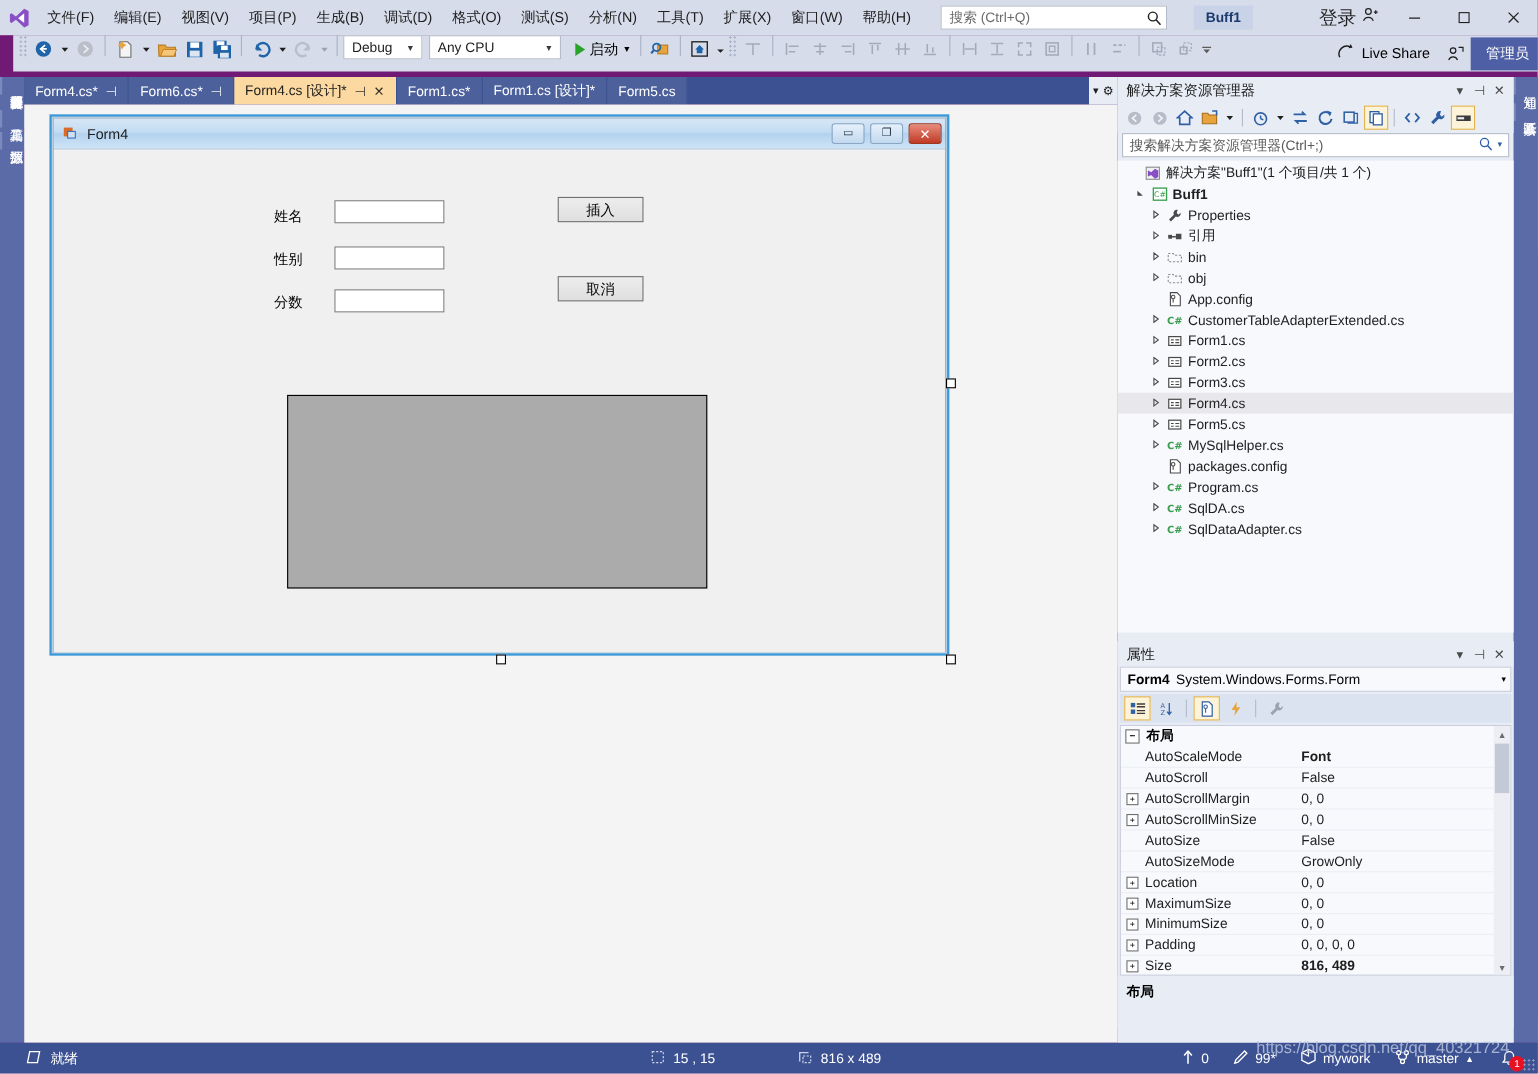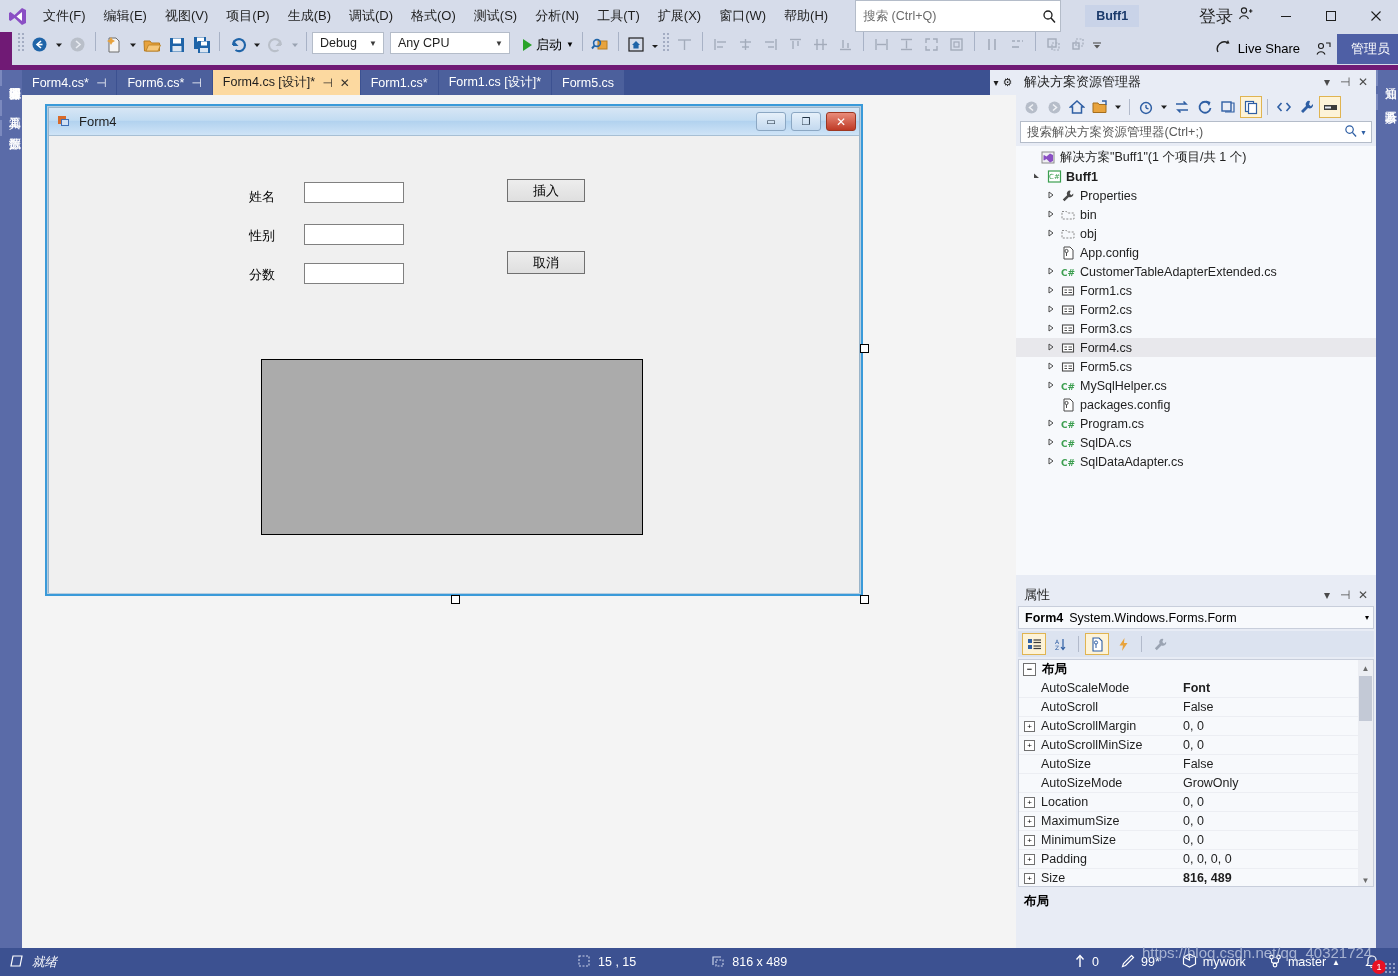--- a/index.html
+++ b/index.html
@@ -17,21 +17,21 @@
     position: absolute; left: 0; top: 0; width: 1398px; height: 32px;
     background: #d6dcea; display: flex; align-items: center;
   }
   .vs-logo { width: 34px; height: 32px; display: flex; align-items: center; justify-content: center; }
   .vs-logo svg { display:block; }
   .menu-item {
     padding: 0 9px; height: 32px; line-height: 32px; font-size: 13px;
     color: #1e1e1e; cursor: default; white-space: nowrap;
   }
   .search-box {
-    margin-left: 18px; width: 206px; height: 32px; background: #ffffff;
+    margin-left: 18px; width: 206px; height: 22px; background: #ffffff;
     border: 1px solid #b4bcc9; display: flex; align-items: center;
     padding: 0 4px 0 7px; position: relative;
   }
   .search-box input {
     border: 0; outline: 0; flex: 1; font-size: 12.5px; color: #555;
     font-family: "Liberation Sans", sans-serif; background: transparent;
   }
   .search-box input::placeholder { color: #6b6b6b; }
   .search-mag { width: 14px; height: 14px; flex: 0 0 14px; }
   .proj-badge {
@@ -194,21 +194,21 @@
   .pr-scroll { position: absolute; right: 0; top: 0; width: 15px; height: 228px; background: #eceef3; }
   .pr-thumb { position: absolute; right: 1px; top: 16px; width: 13px; height: 45px; background: #c3c9d6; }
   .pr-arrow { position: absolute; right: 0; width: 15px; height: 16px; display: flex; align-items: center; justify-content: center; color: #6b6b6b; font-size: 8px; }
   .pr-desc { height: 48px; background: #e8ecf5; padding: 6px 8px; font-size: 12.5px; font-weight: bold; }
 
   
   .statusbar {
     position: absolute; left: 0; top: 948px; width: 1398px; height: 28px;
     background: #3c5191; display: flex; align-items: center; color: #fff; font-size: 12.5px;
   }
-  .sb-left { display: flex; align-items: flex-end; gap: 8px; padding-left: 10px; font-style: italic; }
+  .sb-left { display: flex; align-items: flex-end; gap: 8px; padding-left: 24px; }
   .sb-mid { display: flex; align-items: center; gap: 7px; margin-left: 520px; text-align: right; }
   .sb-mid2 { display: flex; align-items: center; gap: 7px; margin-left: 75px; }
   .sb-right { margin-left: auto; display: flex; align-items: center; gap: 6px; padding-right: 8px; }
   .sb-item { display: flex; align-items: center; gap: 6px; padding: 0 8px; height: 28px; }
   .badge-dot {
     position: relative; width: 20px; height: 20px; display: flex; align-items: center; justify-content: center;
   }
   .badge-num {
     position: absolute; right: -4px; bottom: -2px; background: #e81123; color: #fff;
     border-radius: 50%; width: 14px; height: 14px; font-size: 9px; line-height: 14px; text-align: center;
@@ -762,20 +762,33 @@
             </svg>
           </span>
         <span class="lbl">Properties</span>
       </div>
       <div class="tnode" style="padding-left:28px">
         <span class="arw"><svg width="8" height="8" viewBox="0 0 8 8">
               <path d="M2 1 L6 4 L2 7 Z" fill="none" stroke="#4a4a4a" stroke-width="1"></path>
             </svg></span>
         <span class="ico">
             <svg width="14" height="14" viewBox="0 0 14 14">
+              <rect x="1" y="5.5" width="3.5" height="3.5" fill="#4a4a4a"></rect>
+              <rect x="8" y="4.5" width="5" height="5" fill="#4a4a4a"></rect>
+              <line x1="4.5" y1="7.2" x2="8" y2="7.2" stroke="#4a4a4a" stroke-width="1.2"></line>
+            </svg>
+          </span>
+        <span class="lbl">引用</span>
+      </div>
+      <div class="tnode" style="padding-left:28px">
+        <span class="arw"><svg width="8" height="8" viewBox="0 0 8 8">
+              <path d="M2 1 L6 4 L2 7 Z" fill="none" stroke="#4a4a4a" stroke-width="1"></path>
+            </svg></span>
+        <span class="ico">
+            <svg width="14" height="14" viewBox="0 0 14 14">
               <path d="M1 3.5 h4.5 l1 1.5 h6.5 v6 h-12 z" fill="none" stroke="#8a8a8a" stroke-width="1" stroke-dasharray="2 1.5"></path>
             </svg>
           </span>
         <span class="lbl">bin</span>
       </div>
       <div class="tnode" style="padding-left:28px">
         <span class="arw"><svg width="8" height="8" viewBox="0 0 8 8">
               <path d="M2 1 L6 4 L2 7 Z" fill="none" stroke="#4a4a4a" stroke-width="1"></path>
             </svg></span>
         <span class="ico">

